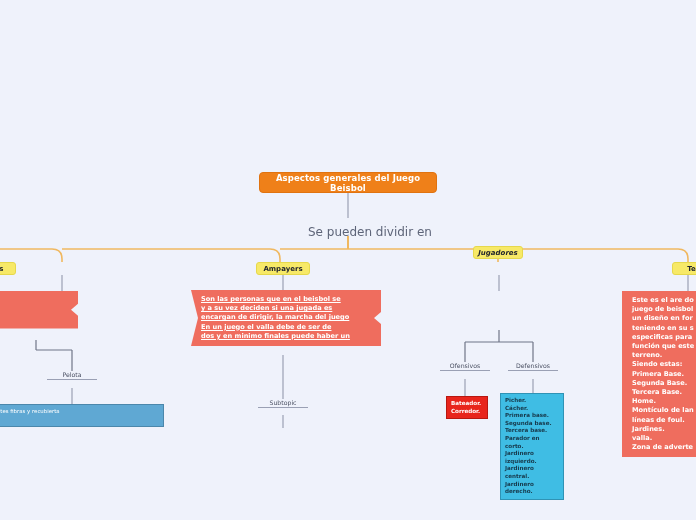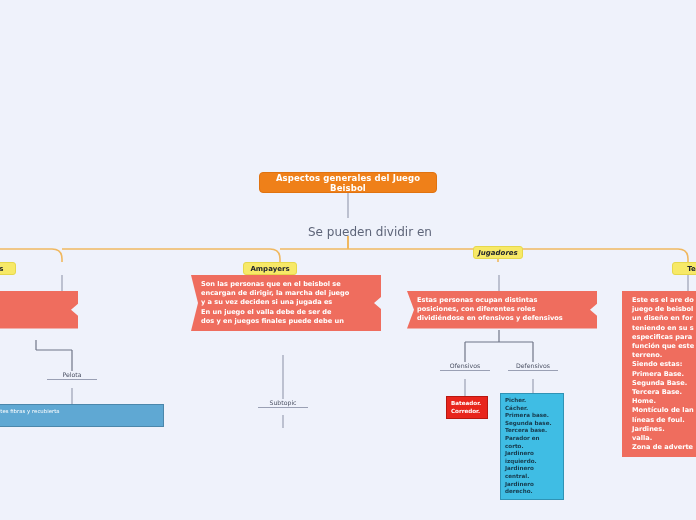--- a/index.html
+++ b/index.html
@@ -192,42 +192,37 @@
   <div class="sub-label" style="left:47px; top:371px; width:50px;">
     <span>Pelota</span>
     <span class="rule"></span>
   </div>
 
   <div class="detail-box blue-flat" style="left:-92px; top:404px; width:256px;">
     <p>férica rellena de caucho, diferentes fibras y recubierta</p>
     <p>iel y cosida con 108 hilos.</p>
   </div>
 
-  <div class="topic-node" style="left:243px; top:262px; width:54px;">Ampayers</div>
-
-  <div class="callout" style="left:191px; top:275px; width:190px;">
+  <div class="topic-node" style="left:256px; top:262px; width:54px;">Ampayers</div>
+
+  <div class="callout" style="left:191px; top:290px; width:190px;text-decoration:underline;">
     <p>Son las personas que en el beisbol se</p>
+    <p>y a su vez deciden si una jugada es</p>
     <p>encargan de dirigir, la marcha del juego</p>
-    <p>y a su vez deciden si una jugada es</p>
     <p>En un juego el valla debe de ser de</p>
-    <p>dos y en juegos finales puede debe un</p>
+    <p>dos y en minimo finales puede haber un</p>
   </div>
 
   <div class="sub-label" style="left:258px; top:399px; width:50px;">
     <span>Subtopic</span>
     <span class="rule"></span>
   </div>
 
   <div class="topic-node" style="left:473px; top:246px; width:50px;font-style:italic;">Jugadores</div>
 
-  <div class="callout" style="left:407px; top:291px; width:190px;">
-    <p>Estas personas ocupan distintas</p>
-    <p>posiciones, con diferentes roles</p>
-    <p>dividiéndose en ofensivos y defensivos</p>
-  </div>
 
   <div class="sub-label" style="left:440px; top:362px; width:50px;">
     <span>Ofensivos</span>
     <span class="rule"></span>
   </div>
 
   <div class="sub-label" style="left:508px; top:362px; width:50px;">
     <span>Defensivos</span>
     <span class="rule"></span>
   </div>

